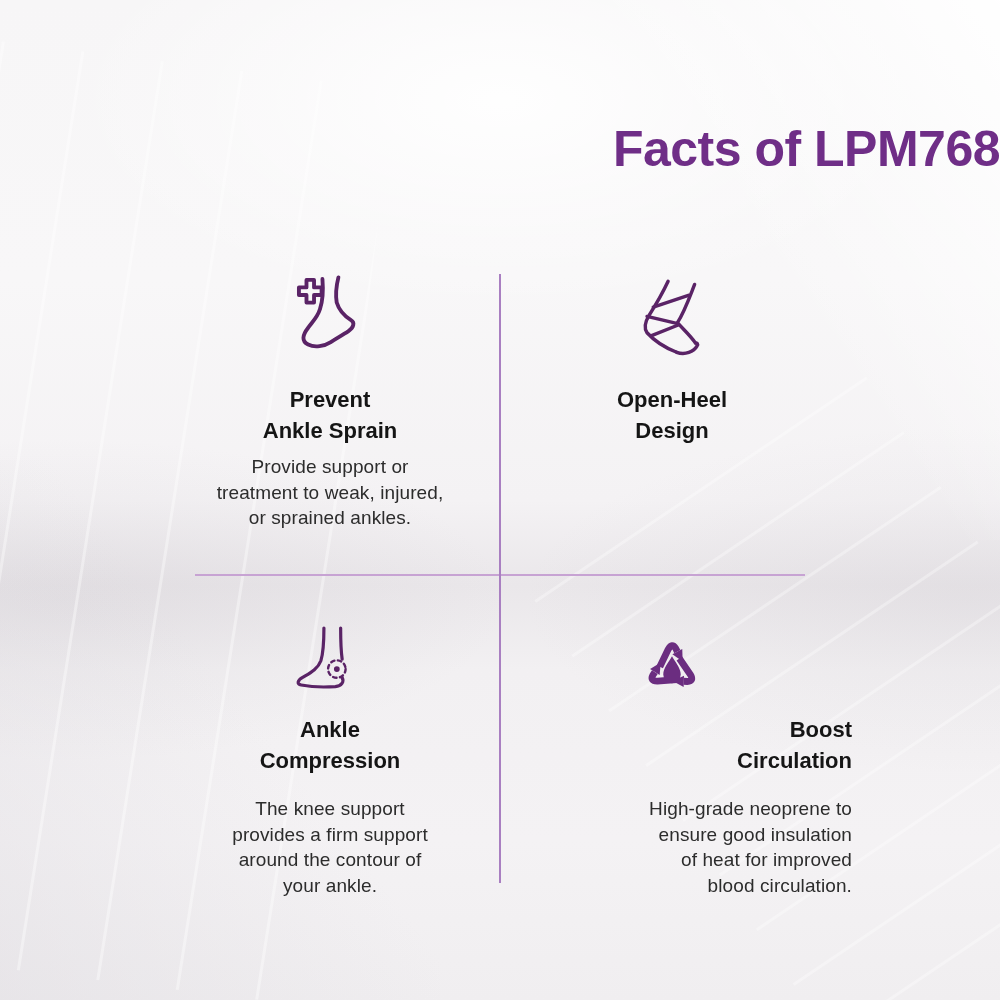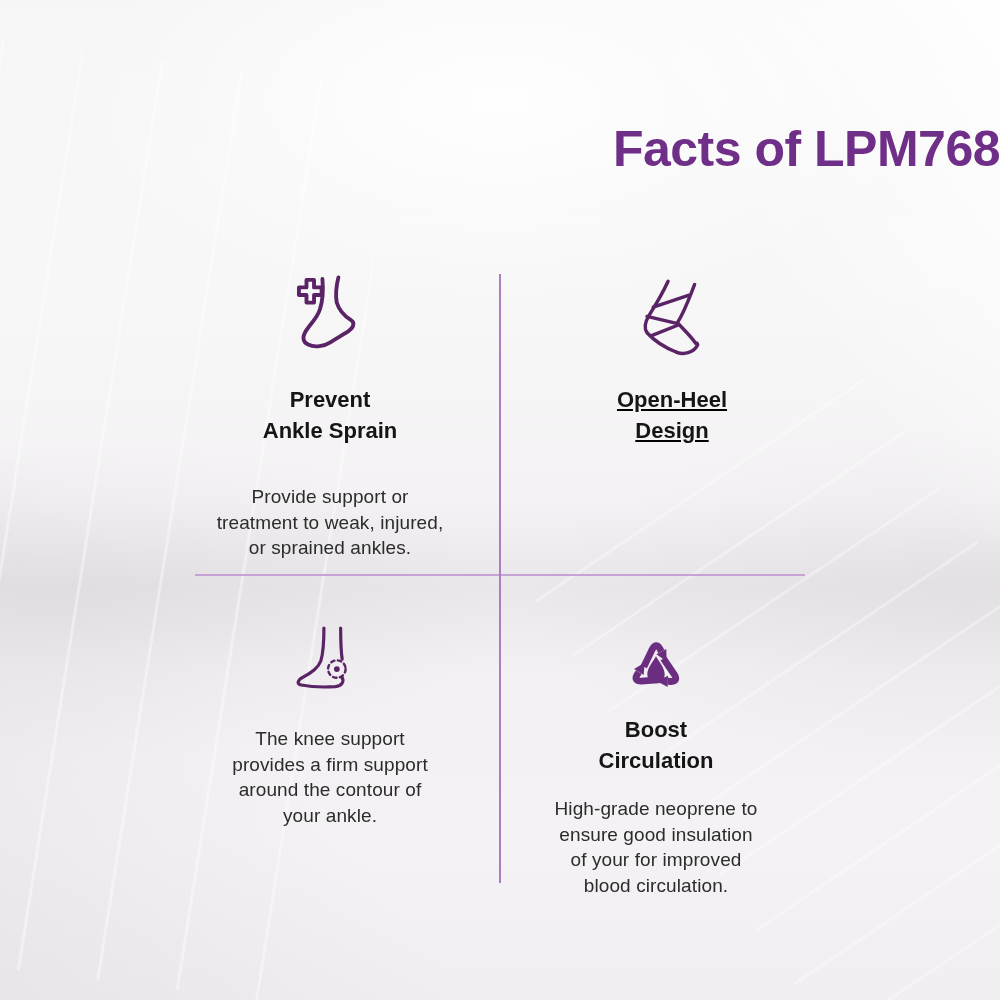--- a/index.html
+++ b/index.html
@@ -29,32 +29,32 @@
     text-align:right; font-size:50px; line-height:58px; font-weight:bold;
     letter-spacing:-0.5px; color:var(--color-title,#6f2e87);
   }
   .divider-h { position:absolute; left:195px; top:574px; width:610px; height:2px;
     background:var(--color-divider-horizontal,#c7a3d3); }
   .divider-v { position:absolute; left:499px; top:274px; width:2px; height:609px;
     background:var(--color-divider-vertical,#a97fc1); }
 
   .cell { position:absolute; width:360px; text-align:center; }
   .q1 { left:150px; top:272px; }
-  .q2 { left:492px; top:272px;text-decoration:underline; }
+  .q2 { left:492px; top:272px; }
   .q3 { left:150px; top:620px; }
-  .q4 { left:476px; top:620px; }
+  .q4 { left:492px; top:620px;text-align:right; }
   .icon-box { height:88px; display:flex; align-items:center; justify-content:center; }
   .row2 .icon-box { height:86px; }
   .heading {
     margin:24px 0 0; font-size:22px; line-height:31px; font-weight:bold;
     color:var(--color-heading-text,#151515); white-space:pre-line;
   }
   .row2 .heading { margin-top:8px; }
   .body {
-    margin:38px 0 0; font-size:19px; line-height:25.5px;
+    margin:8px 0 0; font-size:19px; line-height:25.5px;
     color:var(--color-body-text,#2c2c2c); white-space:pre-line; letter-spacing:0.1px;
   }
   .row2 .body { margin-top:20px; }
 
   .outline-icon { fill:none; stroke:var(--color-icon-outline,#5a2366);
     stroke-linecap:round; stroke-linejoin:round; }
 </style>
 </head>
 <body>
 
@@ -109,20 +109,22 @@
     <div class="icon-box">
       <svg viewBox="0 0 100 100" width="76" height="76">
         <g class="outline-icon" stroke-width="4.2">
           <path d="M42 4 C42 20 42 34 38 47 C34 58 24 63 14 69 C7 73 6 78 12 79 C28 82 44 82 57 81 C65 80 69 75 66 69"></path>
           <path d="M64 4 C64 18 64 31 66 45"></path>
           <circle cx="59" cy="58" r="11.5" stroke-dasharray="4.6 4.6" stroke-width="3.2"></circle>
         </g>
         <circle cx="59" cy="58" r="3.8" fill="var(--color-icon-outline,#5a2366)"></circle>
       </svg>
     </div>
+    <h2 class="heading">Ankle
+Compression</h2>
     <p class="body">The knee support
 provides a firm support
 around the contour of
 your ankle.</p>
   </section>
 
   <section class="cell q4 row2">
     <div class="icon-box">
       <svg viewBox="0 0 100 100" width="78" height="76">
         <g fill="none" stroke="var(--color-icon-fill,#6b2d80)" stroke-width="9">
@@ -135,17 +137,17 @@
           <polygon transform="rotate(120 50 57)" points="64,48 63.5,31.5 50.5,38.5"></polygon>
           <polygon transform="rotate(240 50 57)" points="64,48 63.5,31.5 50.5,38.5"></polygon>
           <path d="M50 41 C55 50 61.5 56.5 61.5 65 A11.5 11.5 0 0 1 38.5 65 C38.5 56.5 45 50 50 41 Z"></path>
         </g>
       </svg>
     </div>
     <h2 class="heading">Boost
 Circulation</h2>
     <p class="body">High-grade neoprene to
 ensure good insulation
-of your for improved
+of heat for improved
 blood circulation.</p>
   </section>
 
 </div>
 
 </body></html>

